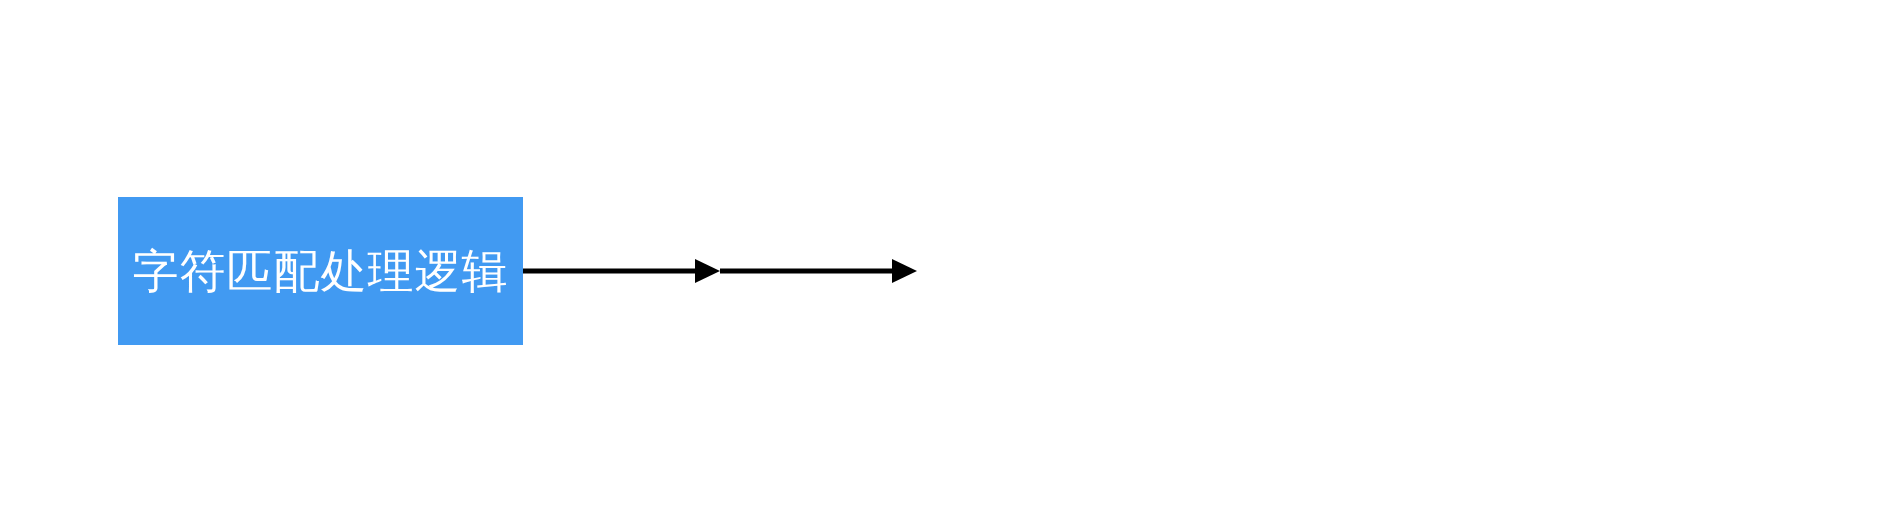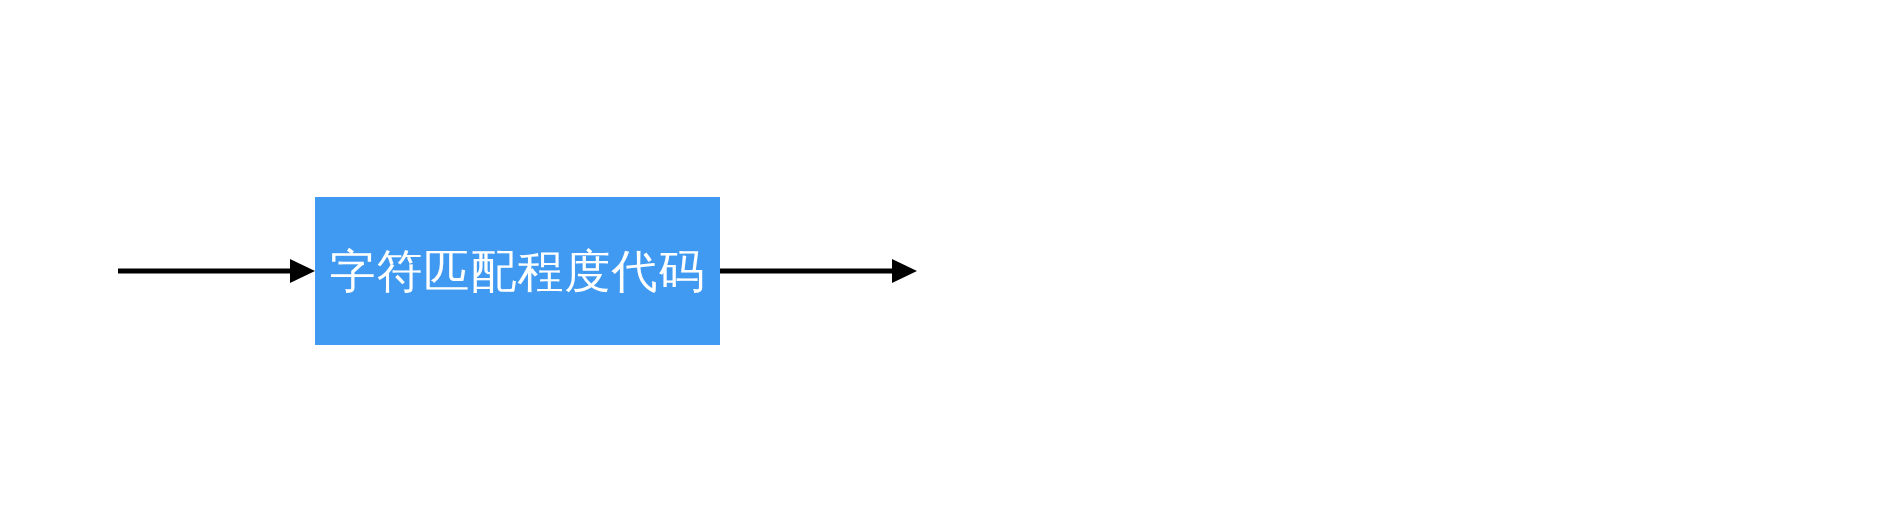--- a/index.html
+++ b/index.html
@@ -67,31 +67,31 @@
     overflow: visible;
   }
 </style>
 </head>
 <body>
 
 <div id="diagram-canvas">
 
   <div class="flow-row">
 
+    <div class="node-box">
+      <span class="node-label">字符匹配处理逻辑</span>
+    </div>
 
     <div class="edge-connector">
       <svg width="197" height="30" viewBox="0 0 197 30" aria-hidden="true">
         <line x1="0" y1="15" x2="176" y2="15" stroke="#000000" stroke-width="5"></line>
         <polygon points="172,3 197,15 172,27" fill="#000000"></polygon>
       </svg>
     </div>
 
-    <div class="node-box">
-      <span class="node-label">字符匹配程度代码</span>
-    </div>
 
     <div class="edge-connector">
       <svg width="197" height="30" viewBox="0 0 197 30" aria-hidden="true">
         <line x1="0" y1="15" x2="176" y2="15" stroke="#000000" stroke-width="5"></line>
         <polygon points="172,3 197,15 172,27" fill="#000000"></polygon>
       </svg>
     </div>
 
 
   </div>

